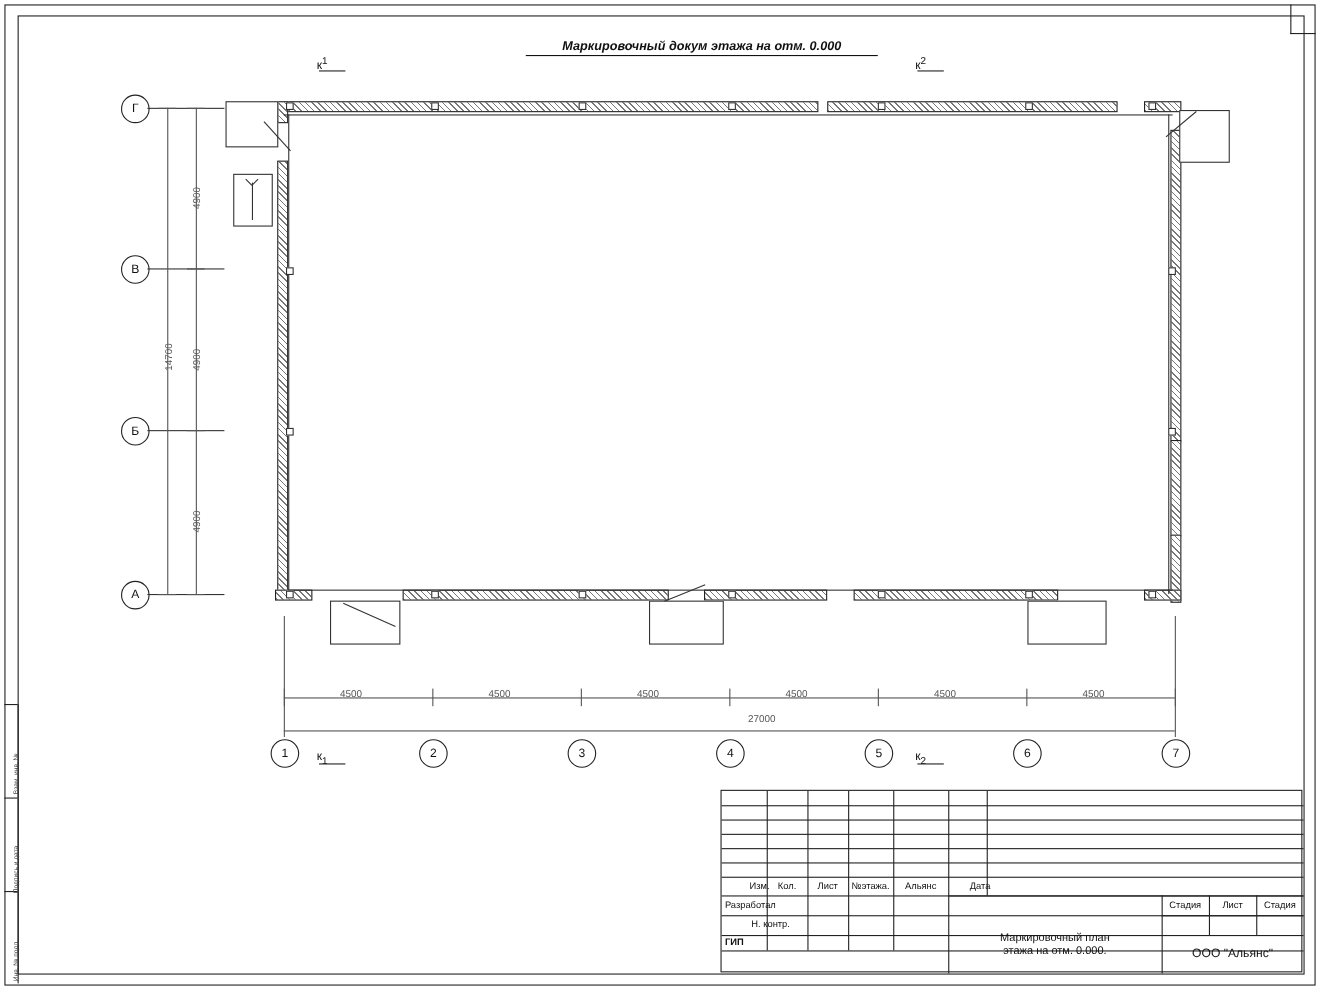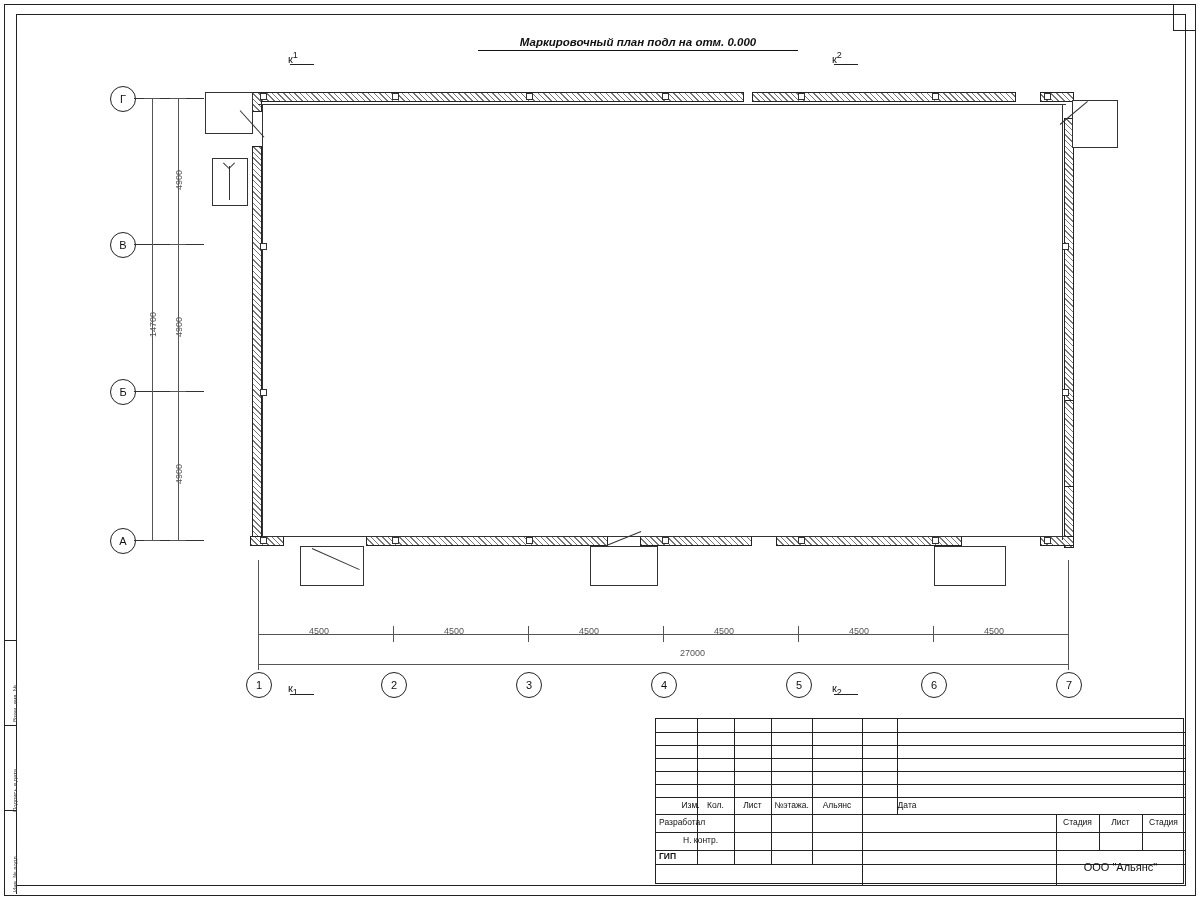--- a/index.html
+++ b/index.html
@@ -105,21 +105,21 @@
 
   <div class="left-strip">
     <div class="cell c1"></div>
     <div class="cell c2"></div>
     <div class="cell c3"></div>
   </div>
   <div class="vlabel" style="left:12px;top:722px;">Взам. инв. №</div>
   <div class="vlabel" style="left:12px;top:812px;">Подпись и дата</div>
   <div class="vlabel" style="left:12px;top:892px;">Инв. № подл.</div>
 
-  <div class="draw-title">Маркировочный план подл на отм. 0.000</div>
+  <div class="draw-title">Маркировочный докум этажа на отм. 0.000</div>
 
   <div class="plan">
 
     <div class="ktag" style="left:288px;top:50px;">
       <span>к</span><span class="num">1</span>
     </div>
     <div class="ktag-line" style="left:290px;top:64px;width:24px;"></div>
 
     <div class="ktag" style="left:832px;top:50px;">
       <span>к</span><span class="num">2</span>
@@ -279,27 +279,29 @@
     <div class="vline" style="left:241px;top:0;height:95px;"></div>
     <div class="vline" style="left:400px;top:95px;height:71px;"></div>
     <div class="vline" style="left:443px;top:95px;height:36px;"></div>
     <div class="vline" style="left:486px;top:95px;height:36px;"></div>
 
     <div class="st-cell" style="left:14px;top:78px;width:41px;height:17px;">Изм.</div>
     <div class="st-cell" style="left:41px;top:78px;width:37px;height:17px;">Кол.</div>
     <div class="st-cell" style="left:78px;top:78px;width:37px;height:17px;">Лист</div>
     <div class="st-cell" style="left:115px;top:78px;width:41px;height:17px;">№этажа.</div>
     <div class="st-cell" style="left:156px;top:78px;width:50px;height:17px;">Альянс</div>
-    <div class="st-cell" style="left:212px;top:78px;width:35px;height:17px;padding-left:39px;">Дата</div>
+    <div class="st-cell" style="left:196px;top:78px;width:35px;height:17px;padding-left:39px;">Дата</div>
 
     <div class="st-cell st-left" style="left:0;top:95px;width:41px;height:18px;">Разработал</div>
     <div class="st-cell st-left" style="left:0;top:113px;width:41px;height:18px;margin-left:24px;">Н. контр.</div>
     <div class="st-cell st-left" style="left:0;top:131px;width:41px;height:14px;font-weight:bold;">ГИП</div>
 
     <div class="st-cell" style="left:400px;top:95px;width:43px;height:18px;">Стадия</div>
     <div class="st-cell" style="left:443px;top:95px;width:43px;height:18px;">Лист</div>
     <div class="st-cell" style="left:486px;top:95px;width:43px;height:18px;">Стадия</div>
 
+    <div class="st-cell st-mid" style="left:206px;top:113px;width:194px;height:53px;white-space:pre-line;">Маркировочный план
+этажа на отм. 0.000.</div>
 
     <div class="st-cell st-big" style="left:400px;top:131px;width:129px;height:35px;">ООО "Альянс"</div>
   </div>
 
 </div>
 
 </body></html>

